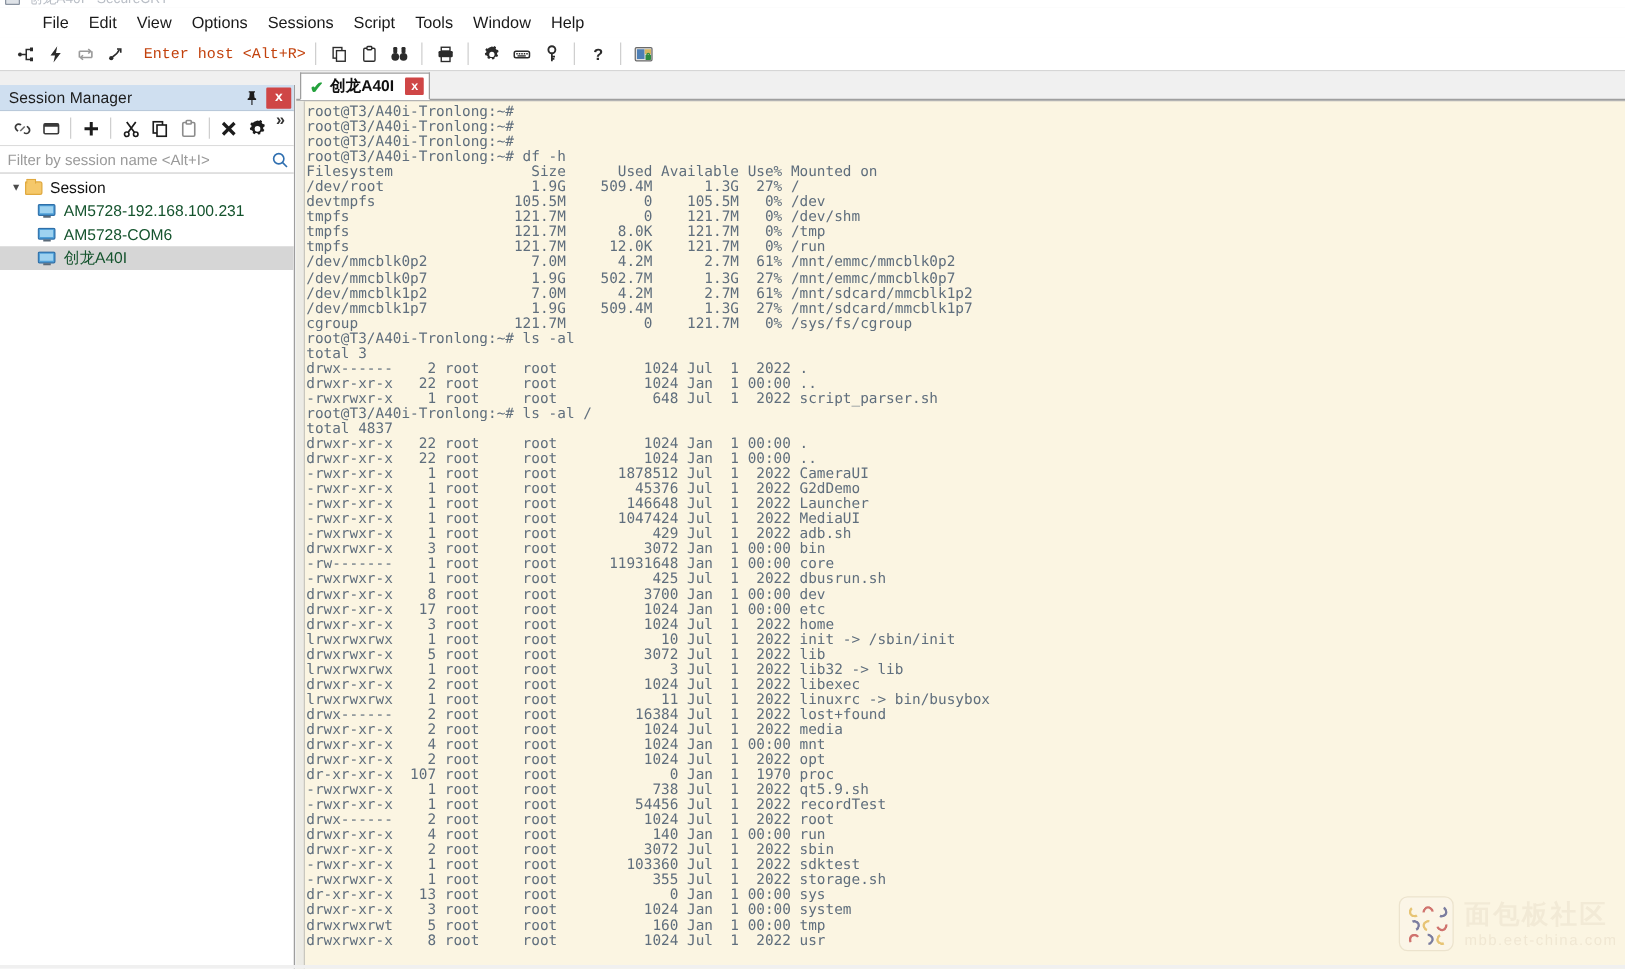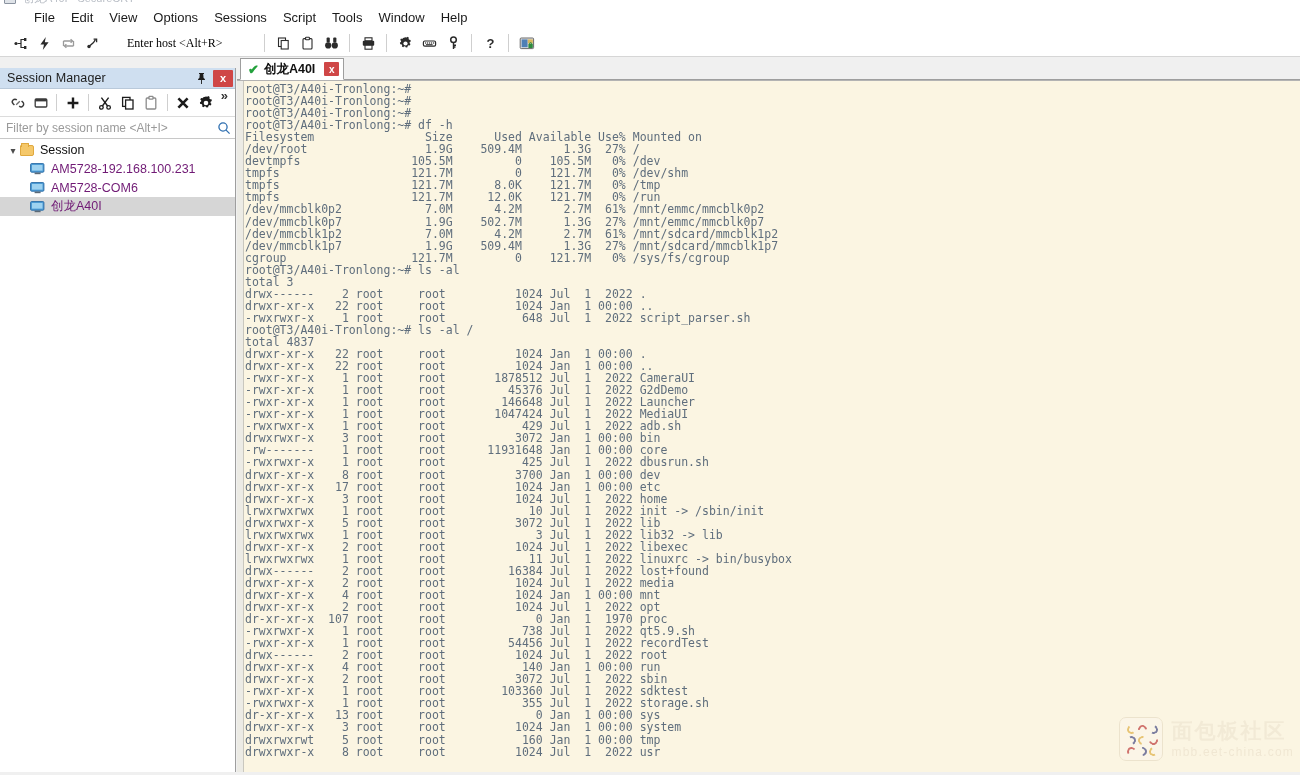--- a/index.html
+++ b/index.html
@@ -47,24 +47,24 @@
     padding-left: 8px;
   }
   .tb-btn {
     width: 22px; height: 21px; display: flex; align-items: center;
     justify-content: center; margin: 0 1px; color: #2b2b2b; cursor: default;
     border: 1px solid transparent; border-radius: 2px;
   }
   .tb-btn svg { display: block; }
   .tb-sep { width: 1px; height: 18px; background: #cfcfcf; margin: 0 6px; }
   .host-input {
-    width: 132px; height: 19px; margin-left: 22px;
-    font-size: 12px; color: #000000;
+    width: 132px; height: 19px; margin-left: 10px;
+    font-size: 12px; color: #c2410c;
     display: flex; align-items: center;
-    font-family: Liberation Serif, serif;
+    font-family: Liberation Mono, monospace;
     border: 1px solid transparent; background: transparent;
   }
 
   
   .sm-panel {
     position: absolute; top: 68px; left: 0; width: 236px; height: 717px;
     background: #ffffff; border-right: 1px solid #9e9e9e;
   }
   .sm-header {
     height: 21px; background: #cfdff0;
@@ -118,21 +118,21 @@
     border: 1px solid #e0a93f; border-radius: 1px 2px 2px 1px;
     margin-right: 6px; position: relative; flex: none;
   }
   .folder-ico:before{
     content:""; position:absolute; top:-3px; left:0; width:6px; height:3px;
     background:#f5c86a; border:1px solid #e0a93f; border-bottom:none;
     border-radius:1px 1px 0 0;
   }
   .tree-item {
     display: flex; align-items: center; height: 19px; padding-left: 30px;
-    font-size: 12.5px; color: #701a75; cursor: default; text-align: center;
+    font-size: 12.5px; color: #14532d; cursor: default; text-align: center;
   }
   .tree-item.selected { background: #d6d6d6; }
   .mon-ico {
     width: 15px; height: 12px; margin-right: 6px; flex: none; position: relative;
   }
 
   
   .tabstrip {
     position: absolute; top: 58px; left: 237px; width: 1063px; height: 22px;
     background: #f0f0f0; display: flex; align-items: flex-end;

